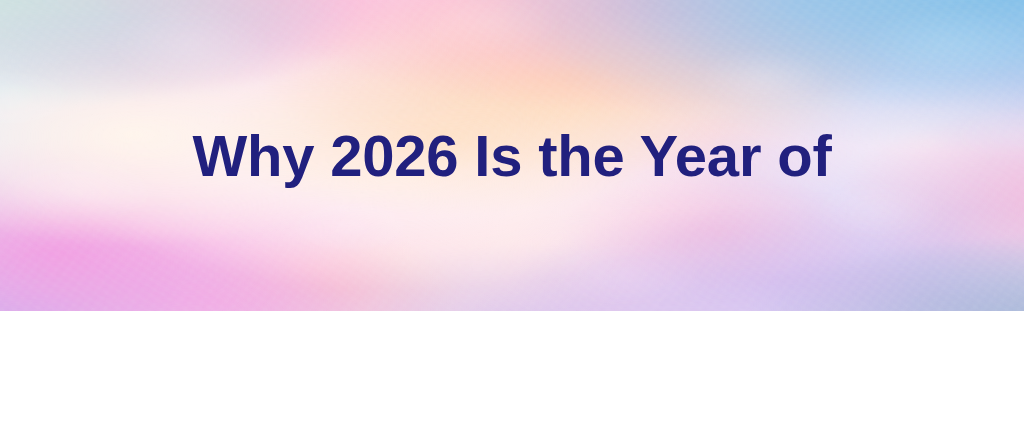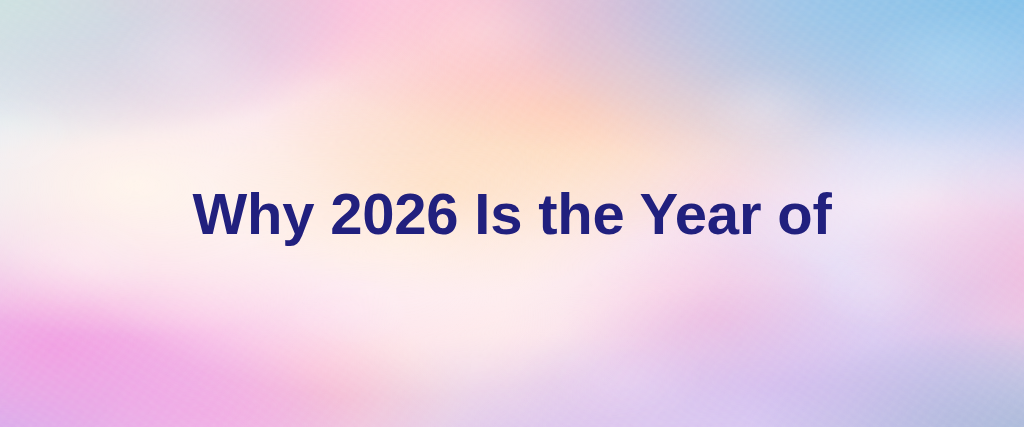--- a/index.html
+++ b/index.html
@@ -7,21 +7,21 @@
     padding: 0;
     background: #ffffff;
   }
   body {
     font-family: "Liberation Sans", sans-serif;
   }
 
   #banner {
     position: relative;
     width: 1024px;
-    height: 427px;
+    height: 311px;
     overflow: hidden;
     background: #f6d9e8;
     isolation: isolate;
   }
 
   
   .wash {
     position: absolute;
     inset: -6%;
     pointer-events: none;

